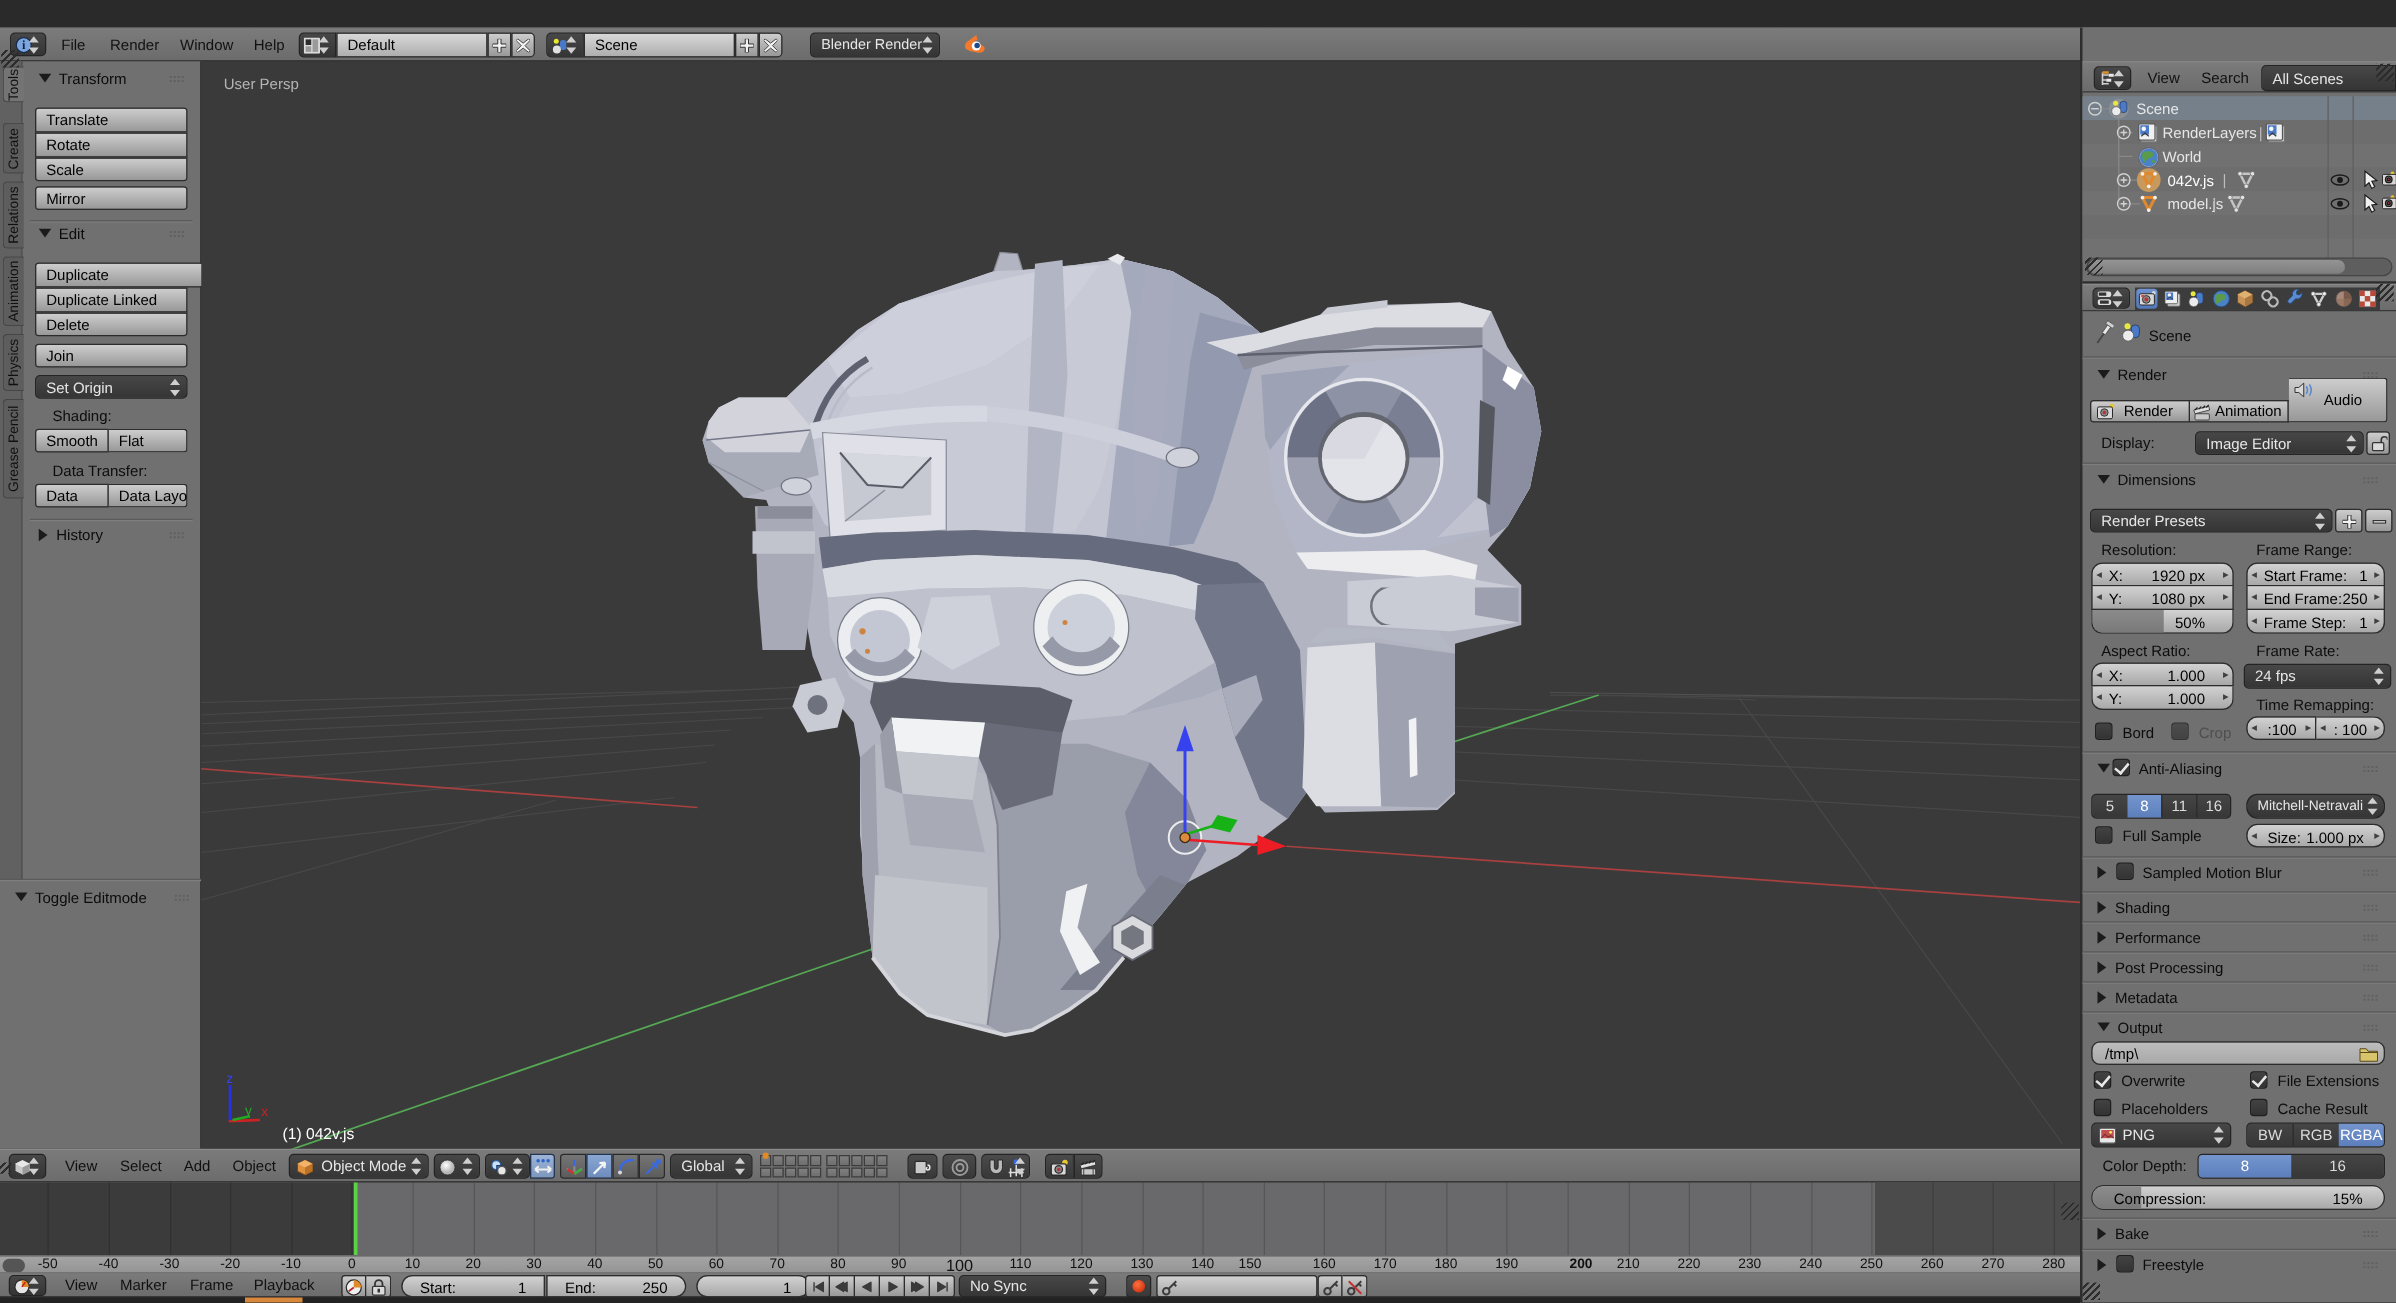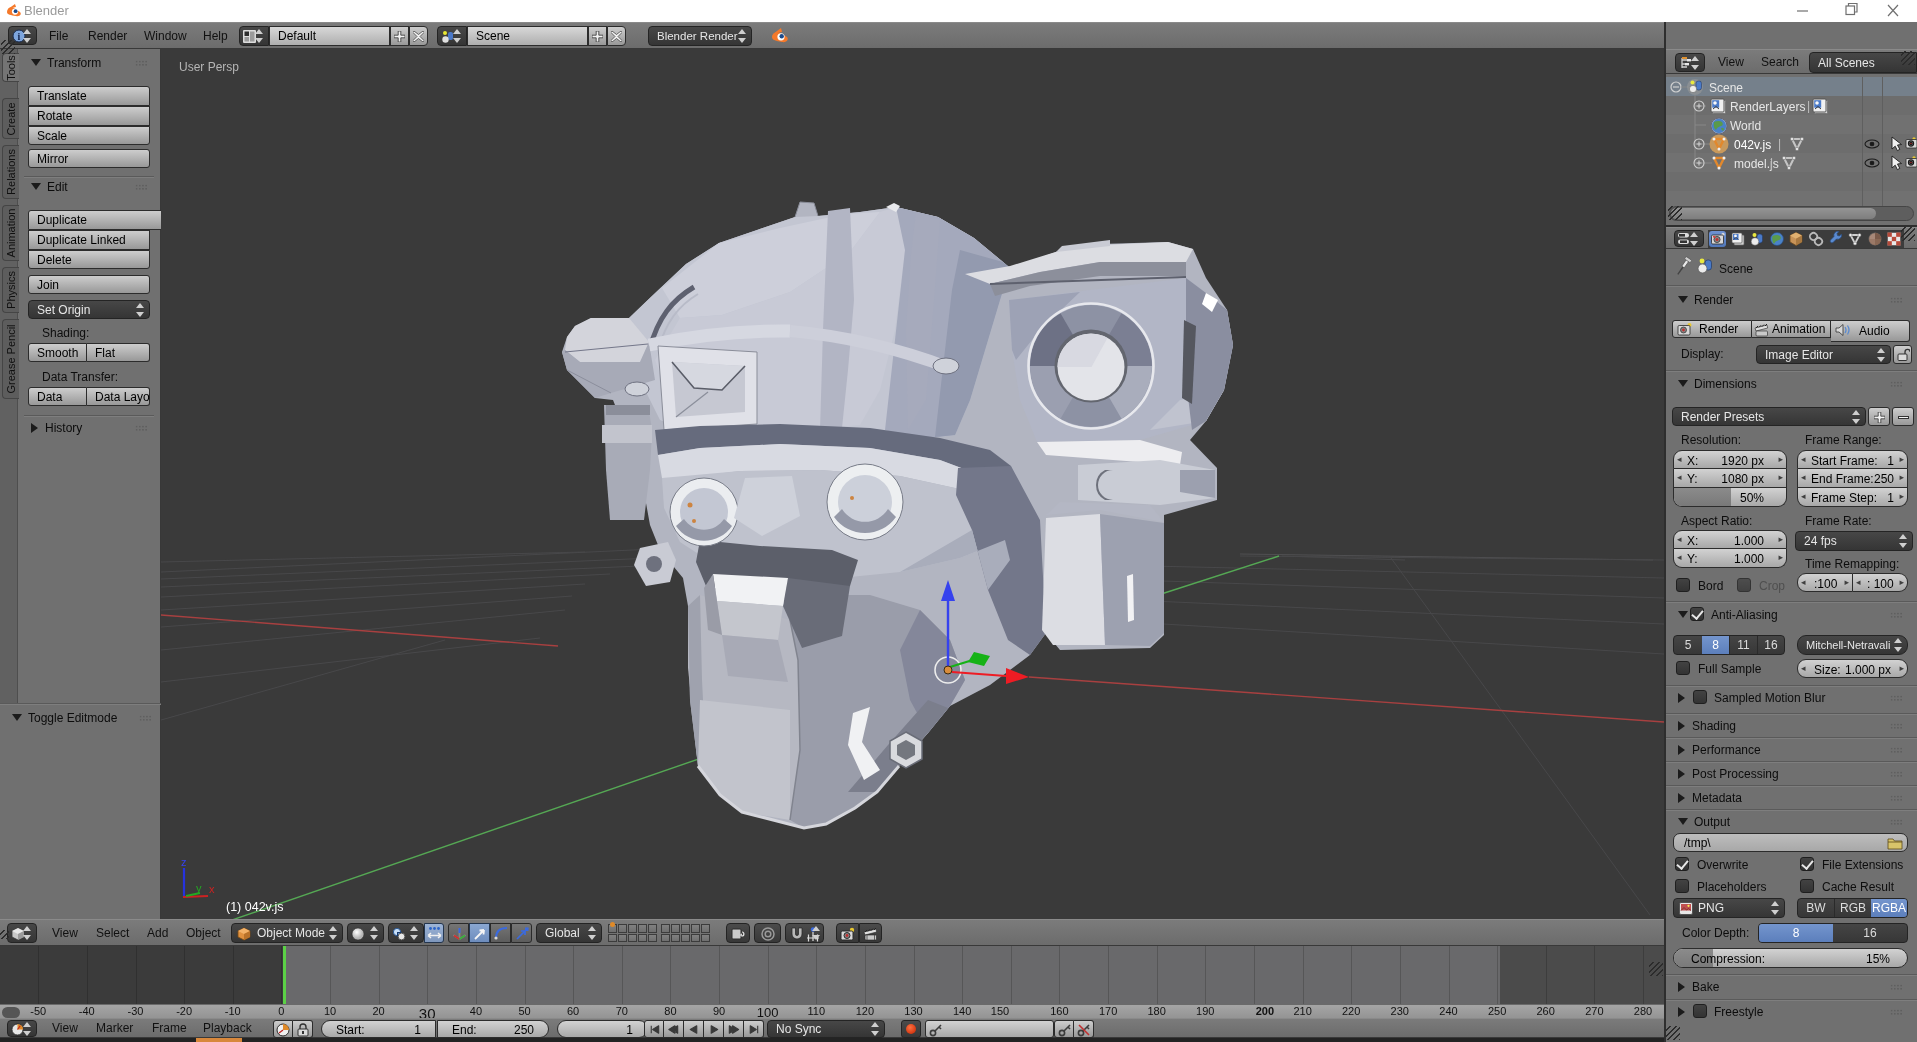--- a/index.html
+++ b/index.html
@@ -43,37 +43,20 @@
 .vtab{position:absolute;left:2px;width:17px;background:#5d5d5d;border:1px solid #454545;border-right:none;border-radius:4px 0 0 4px;}
 .vtab.on{background:#747474;}
 
 .layers{position:absolute;width:50px;height:19px;}
 .layers .c{position:absolute;width:9px;height:8.5px;background:linear-gradient(#808080,#6f6f6f);border:1px solid #3c3c3c;}
 .vtab span{position:absolute;left:50%;top:50%;transform:translate(-50%,-50%) rotate(-90deg);font-size:11px;color:#101010;white-space:nowrap;}
 </style>
 </head>
 <body>
 <div id="root">
-  <div id="titlebar" class="abs">
-    <svg class="abs" style="left:6px;top:3px" width="17" height="16" viewBox="0 0 17 16">
-      <path d="M1 9 C1 5,5 3,8 5 L14 9 C16 11,14 14,10 13 C5 12,1 12,1 9 Z" fill="#f5792a"></path>
-      <path d="M2 6 L9 1 L10 4 Z" fill="#f5792a"></path>
-      <circle cx="9" cy="8.6" r="3.1" fill="#fff"></circle>
-      <circle cx="9.6" cy="8.2" r="1.9" fill="#1b4a8a"></circle>
-    </svg>
-    <div class="tname">Blender</div>
-    <svg class="abs" style="left:1790px;top:0" width="120" height="22" viewBox="0 0 120 22">
-      <g stroke="#707070" stroke-width="1.2" fill="none">
-        <path d="M7 11 L18 11"></path>
-        <rect x="56" y="6" width="8.5" height="8.5"></rect>
-        <path d="M58.5 6 V3.5 H67 V12 H64.5"></path>
-        <path d="M98 5 L108 16 M108 5 L98 16"></path>
-      </g>
-    </svg>
-  </div>
   <div id="infobar" class="abs hdr" style="left:0;top:22px;width:1917px;height:27px;">
     <div class="dw" style="left:8px;top:3px;width:29px;height:19px;">
       <svg class="abs" style="left:3px;top:2px" width="14" height="14" viewBox="0 0 14 14">
           <circle cx="7" cy="7" r="6" fill="#7da5dd" stroke="#1a2c4d"></circle>
           <text x="7" y="10.5" font-size="10" font-weight="bold" text-anchor="middle" fill="#10224a" font-family="Liberation Serif">i</text>
         </svg>
       <div class="ud"></div>
     </div>
     <div class="menutxt" style="left:49px;">File</div>
     <div class="menutxt" style="left:88px;">Render</div>
@@ -526,21 +509,21 @@
     <div class="abs" style="left:2px;top:2px;width:18px;height:11px;background:#555;border-radius:6px;"></div>
     <div id="rnums">
         <div class="abs" style="left:18.2px;top:0px;width:40px;text-align:center;font-size:11px;color:#111;">-50</div>
         <div class="abs" style="left:66.8px;top:0px;width:40px;text-align:center;font-size:11px;color:#111;">-40</div>
         <div class="abs" style="left:115.5px;top:0px;width:40px;text-align:center;font-size:11px;color:#111;">-30</div>
         <div class="abs" style="left:164.1px;top:0px;width:40px;text-align:center;font-size:11px;color:#111;">-20</div>
         <div class="abs" style="left:212.7px;top:0px;width:40px;text-align:center;font-size:11px;color:#111;">-10</div>
         <div class="abs" style="left:261.4px;top:0px;width:40px;text-align:center;font-size:11px;color:#111;">0</div>
         <div class="abs" style="left:310.0px;top:0px;width:40px;text-align:center;font-size:11px;color:#111;">10</div>
         <div class="abs" style="left:358.6px;top:0px;width:40px;text-align:center;font-size:11px;color:#111;">20</div>
-        <div class="abs" style="left:407.2px;top:0px;width:40px;text-align:center;font-size:15px;color:#111;">30</div>
+        <div class="abs" style="left:407.2px;top:0px;width:40px;text-align:center;font-size:11px;color:#111;">30</div>
         <div class="abs" style="left:455.9px;top:0px;width:40px;text-align:center;font-size:11px;color:#111;">40</div>
         <div class="abs" style="left:504.5px;top:0px;width:40px;text-align:center;font-size:11px;color:#111;">50</div>
         <div class="abs" style="left:553.1px;top:0px;width:40px;text-align:center;font-size:11px;color:#111;">60</div>
         <div class="abs" style="left:601.8px;top:0px;width:40px;text-align:center;font-size:11px;color:#111;">70</div>
         <div class="abs" style="left:650.4px;top:0px;width:40px;text-align:center;font-size:11px;color:#111;">80</div>
         <div class="abs" style="left:699.0px;top:0px;width:40px;text-align:center;font-size:11px;color:#111;">90</div>
         <div class="abs" style="left:747.7px;top:0px;width:40px;text-align:center;font-size:13px;color:#111;">100</div>
         <div class="abs" style="left:796.3px;top:0px;width:40px;text-align:center;font-size:11px;color:#111;">110</div>
         <div class="abs" style="left:844.9px;top:0px;width:40px;text-align:center;font-size:11px;color:#111;">120</div>
         <div class="abs" style="left:893.5px;top:0px;width:40px;text-align:center;font-size:11px;color:#111;">130</div>
@@ -914,21 +897,21 @@
           <div class="lbl" style="left:26px;">Render</div>
         </div>
       <div class="lb" style="left:86px;top:93px;width:79px;height:18px;border-radius:0;border-left:none;">
           <svg class="abs" style="left:2px;top:1px" width="16" height="16" viewBox="0 0 16 16">
             <path d="M1 6 L13 3 L13.7 6 L2 9 Z" fill="#e0e0e0" stroke="#222" stroke-width="0.6"></path>
             <path d="M2 6 l2 -2 M5 5.3 l2 -2 M8 4.6 l2 -2 M11 4 l2 -2" stroke="#222" stroke-width="1"></path>
             <rect x="2" y="9" width="11.5" height="5" rx="1" fill="#c9c9c9" stroke="#222" stroke-width="0.6"></rect>
           </svg>
           <div class="lbl" style="left:20px;">Animation</div>
         </div>
-      <div class="lb" style="left:165px;top:93px;width:79px;height:22px;border-radius:0 3px 3px 0;border-left:none;">
+      <div class="lb" style="left:165px;top:75px;width:79px;height:36px;border-radius:0 3px 3px 0;border-left:none;">
           <svg class="abs" style="left:4px;top:2px" width="15" height="14" viewBox="0 0 15 14">
             <path d="M1 5 H4 L8 1.5 V12.5 L4 9 H1 Z" fill="#d8d8d8" stroke="#333" stroke-width="0.8"></path>
             <path d="M10 4 q2 3,0 6 M12.5 2.5 q3 4.5,0 9" stroke="#5a8ad0" stroke-width="1.3" fill="none"></path>
           </svg>
           <div class="lbl" style="left:28px;">Audio</div>
         </div>
       <div class="cblbl" style="left:15px;top:120px;">Display:</div>
       <div class="dw" style="left:90px;top:118px;width:135px;height:19px;">
           <div class="lbl">Image Editor</div>
           <div class="ud"></div>

